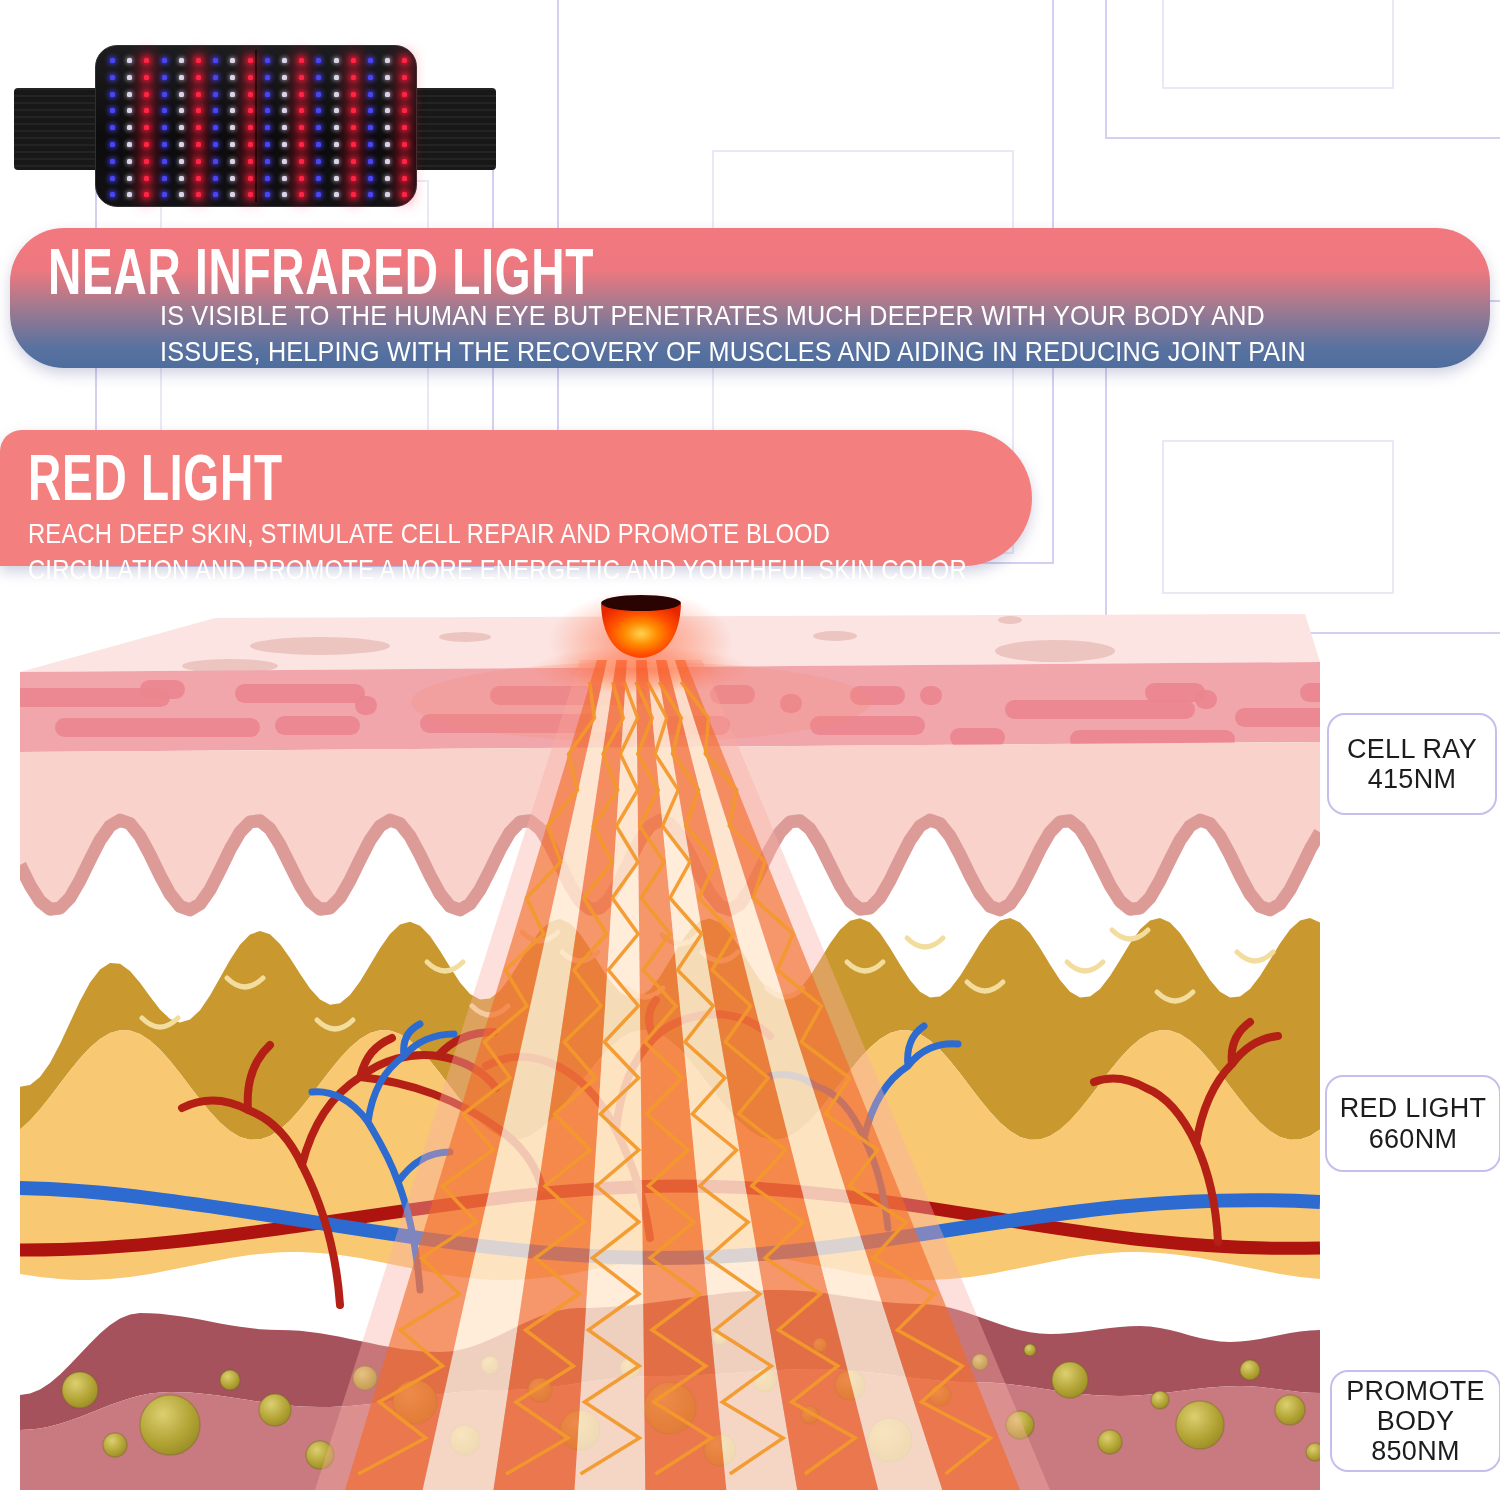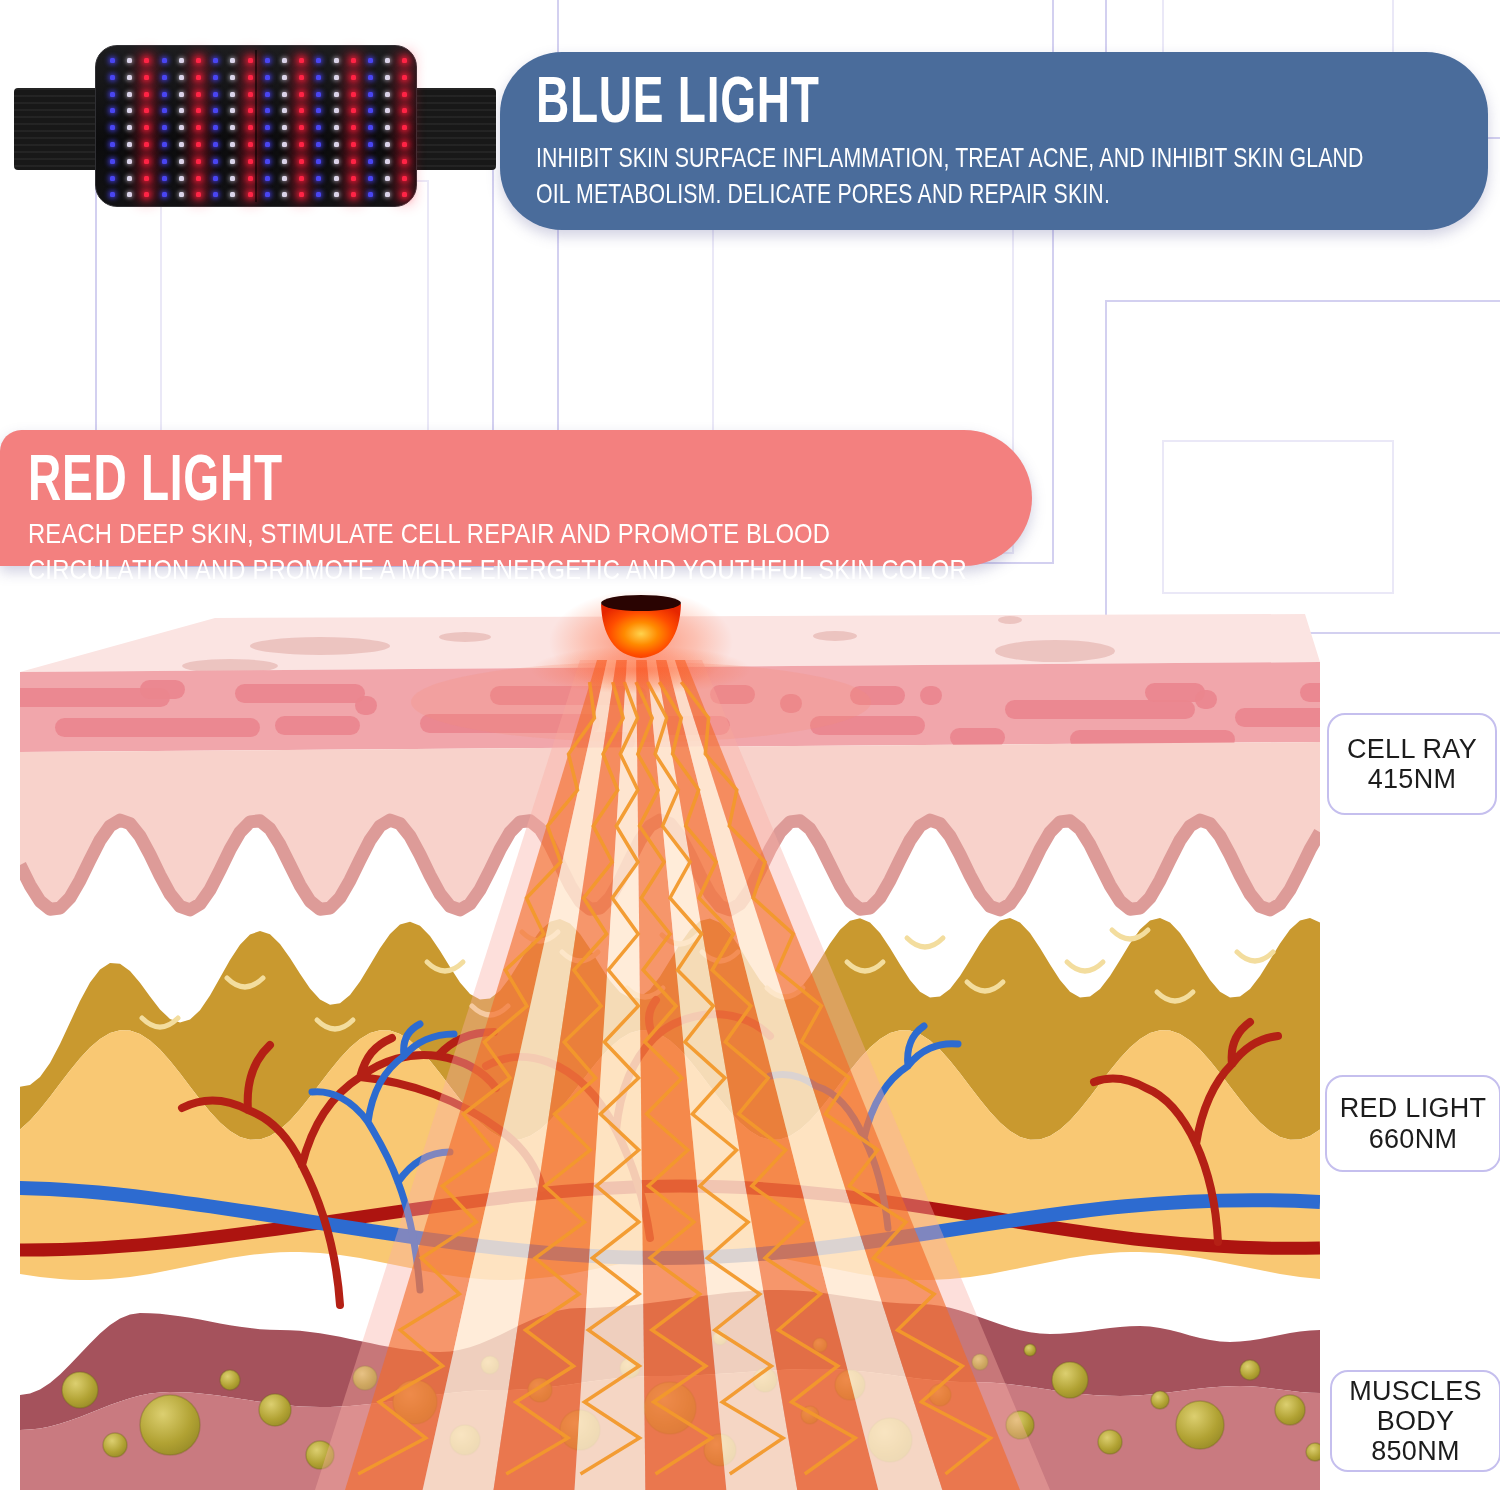--- a/index.html
+++ b/index.html
@@ -223,26 +223,26 @@
           <i class="led blue" style="left: 220.4px; top: 146.4px;"></i>
           <i class="led white" style="left: 237.6px; top: 146.4px;"></i>
           <i class="led red" style="left: 254.8px; top: 146.4px;"></i>
           <i class="led blue" style="left: 272px; top: 146.4px;"></i>
           <i class="led white" style="left: 289.2px; top: 146.4px;"></i>
           <i class="led red" style="left: 306.4px; top: 146.4px;"></i>
         </div>
     </div>
   </div>
 
-  <div class="banner" id="banner-blue">
-    <div class="banner-title">BLUE LIGHT</div>
-    <div class="banner-body">INHIBIT SKIN SURFACE INFLAMMATION, TREAT ACNE, AND INHIBIT SKIN GLAND
-OIL METABOLISM. DELICATE PORES AND REPAIR SKIN.</div>
-  </div>
-
+
+  <div class="banner" id="banner-nir">
+    <div class="banner-title">NEAR INFRARED LIGHT</div>
+    <div class="banner-body">IS VISIBLE TO THE HUMAN EYE BUT PENETRATES MUCH DEEPER WITH YOUR BODY AND
+ISSUES, HELPING WITH THE RECOVERY OF MUSCLES AND AIDING IN REDUCING JOINT PAIN</div>
+  </div>
 
   <div class="banner" id="banner-red">
     <div class="banner-title">RED LIGHT</div>
     <div class="banner-body">REACH DEEP SKIN, STIMULATE CELL REPAIR AND PROMOTE BLOOD
 CIRCULATION AND PROMOTE A MORE ENERGETIC AND YOUTHFUL SKIN COLOR</div>
   </div>
 
   <svg id="skin-svg" width="1300" height="900" viewBox="0 0 1300 900">
     <defs>
       <radialGradient id="bulbg" cx="50%" cy="55%" r="60%">
@@ -392,18 +392,18 @@
 
   <div class="wl-label" id="label-blue-ray">
     <div>CELL RAY</div>
     <div>415NM</div>
   </div>
   <div class="wl-label" id="label-red-light">
     <div>RED LIGHT</div>
     <div>660NM</div>
   </div>
   <div class="wl-label" id="label-infrared">
-    <div>MUSCLES</div>
+    <div>PROMOTE</div>
     <div>BODY</div>
     <div>850NM</div>
   </div>
 
 </div>
 
 </body></html>

